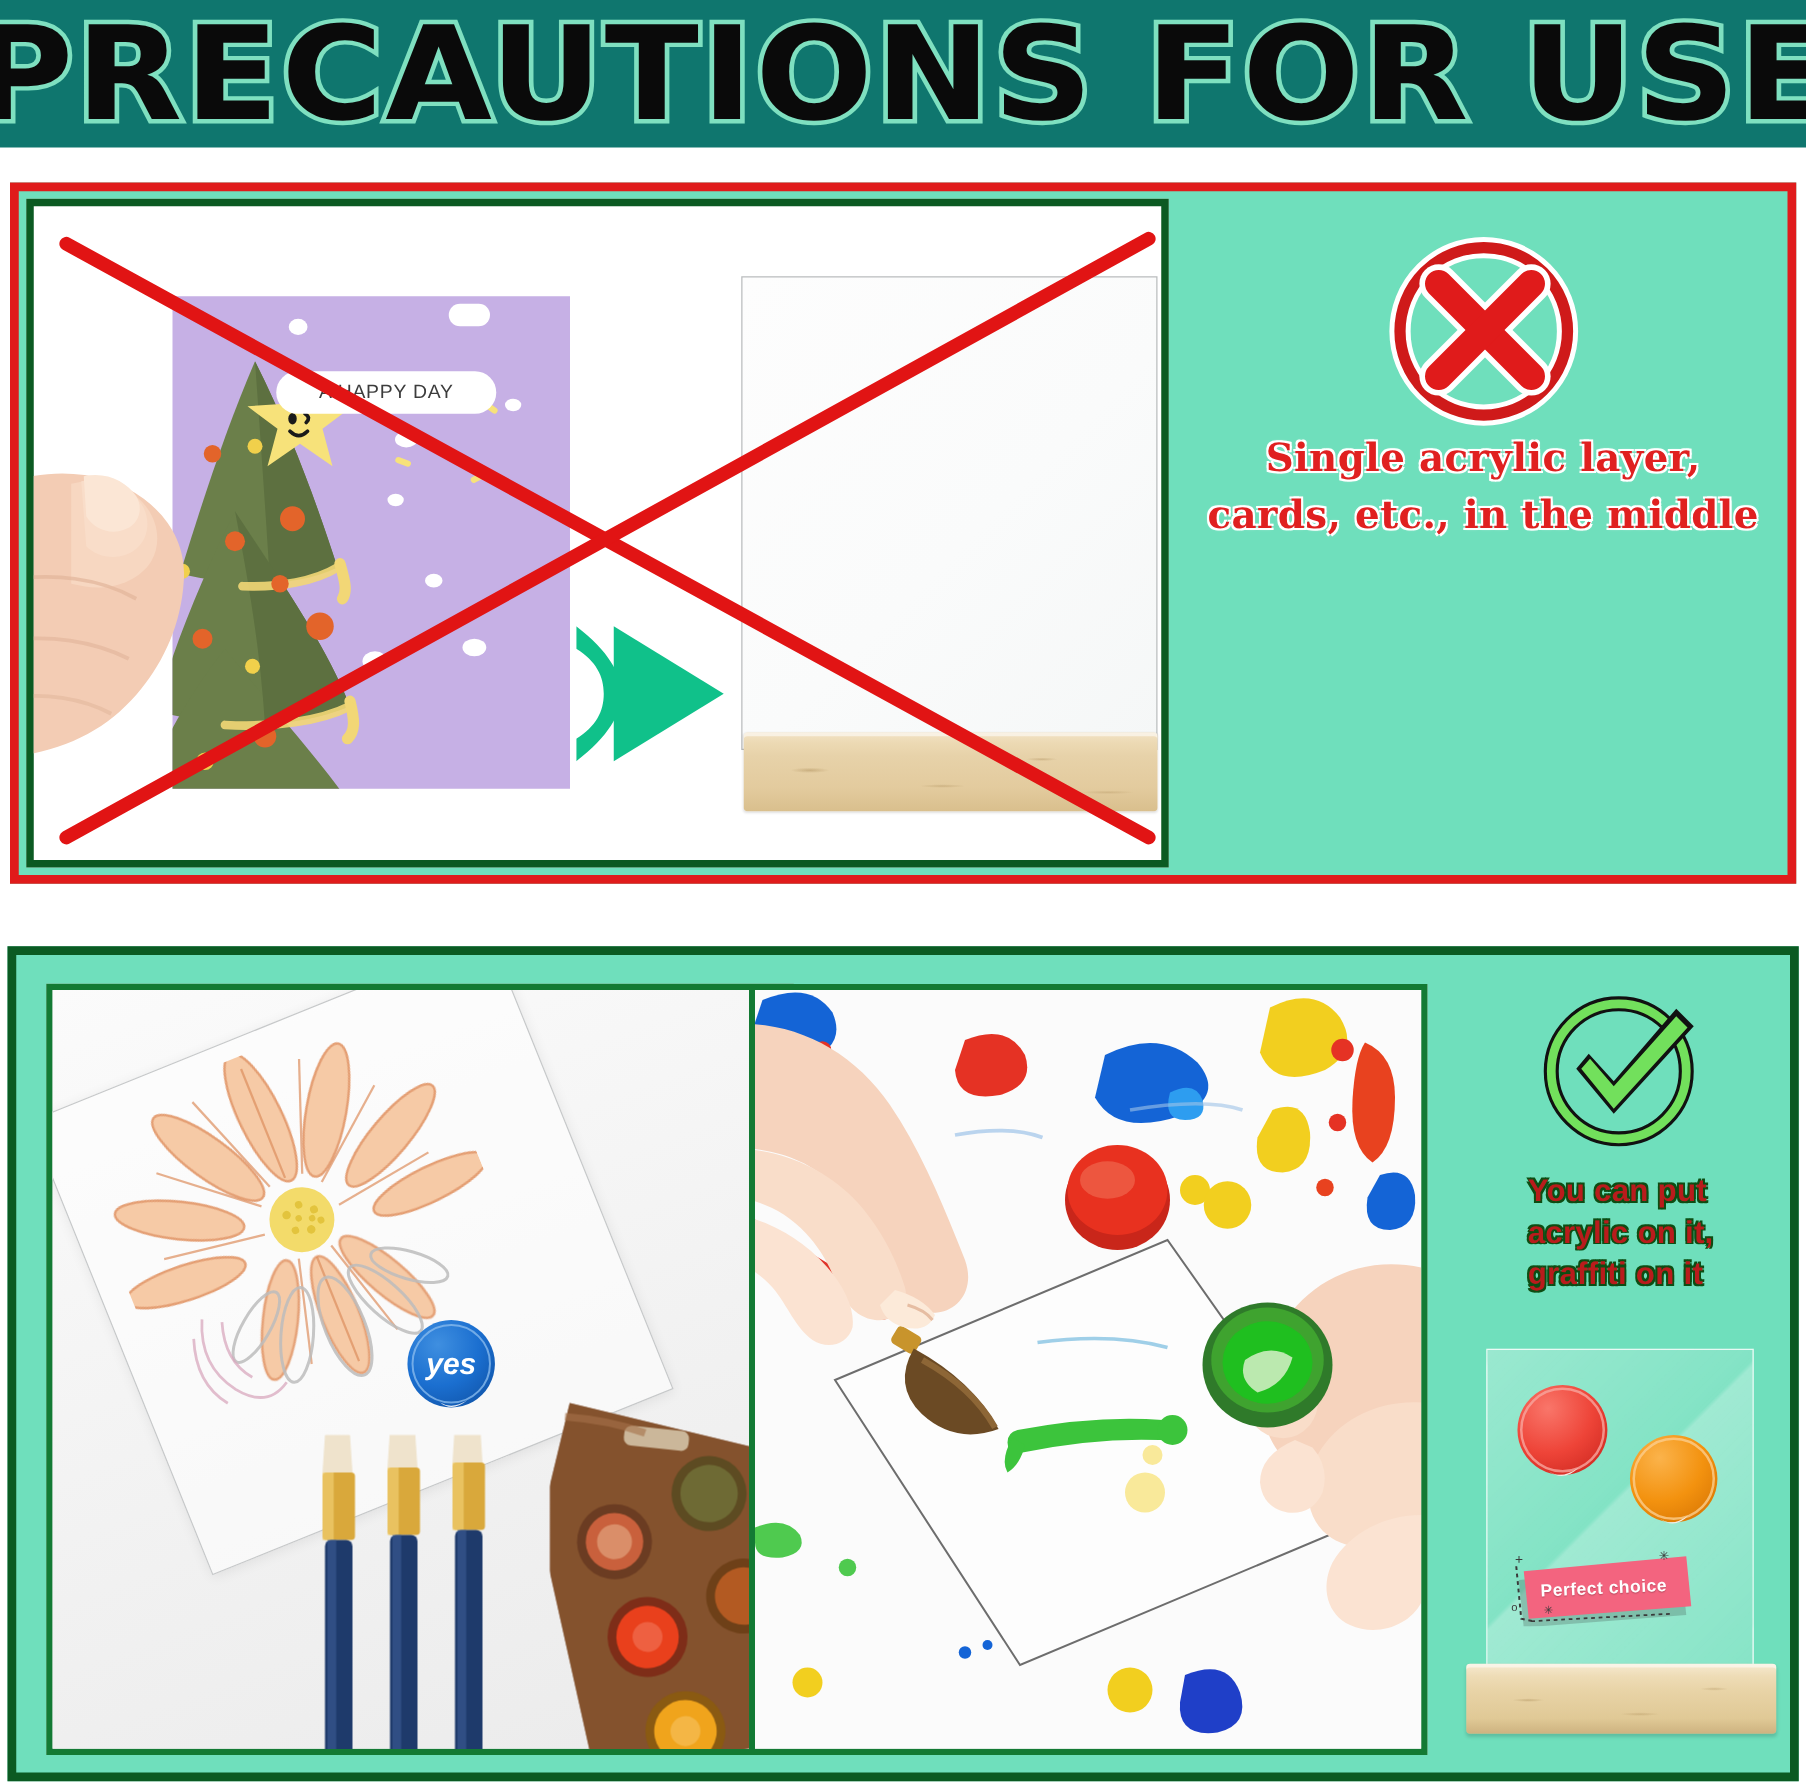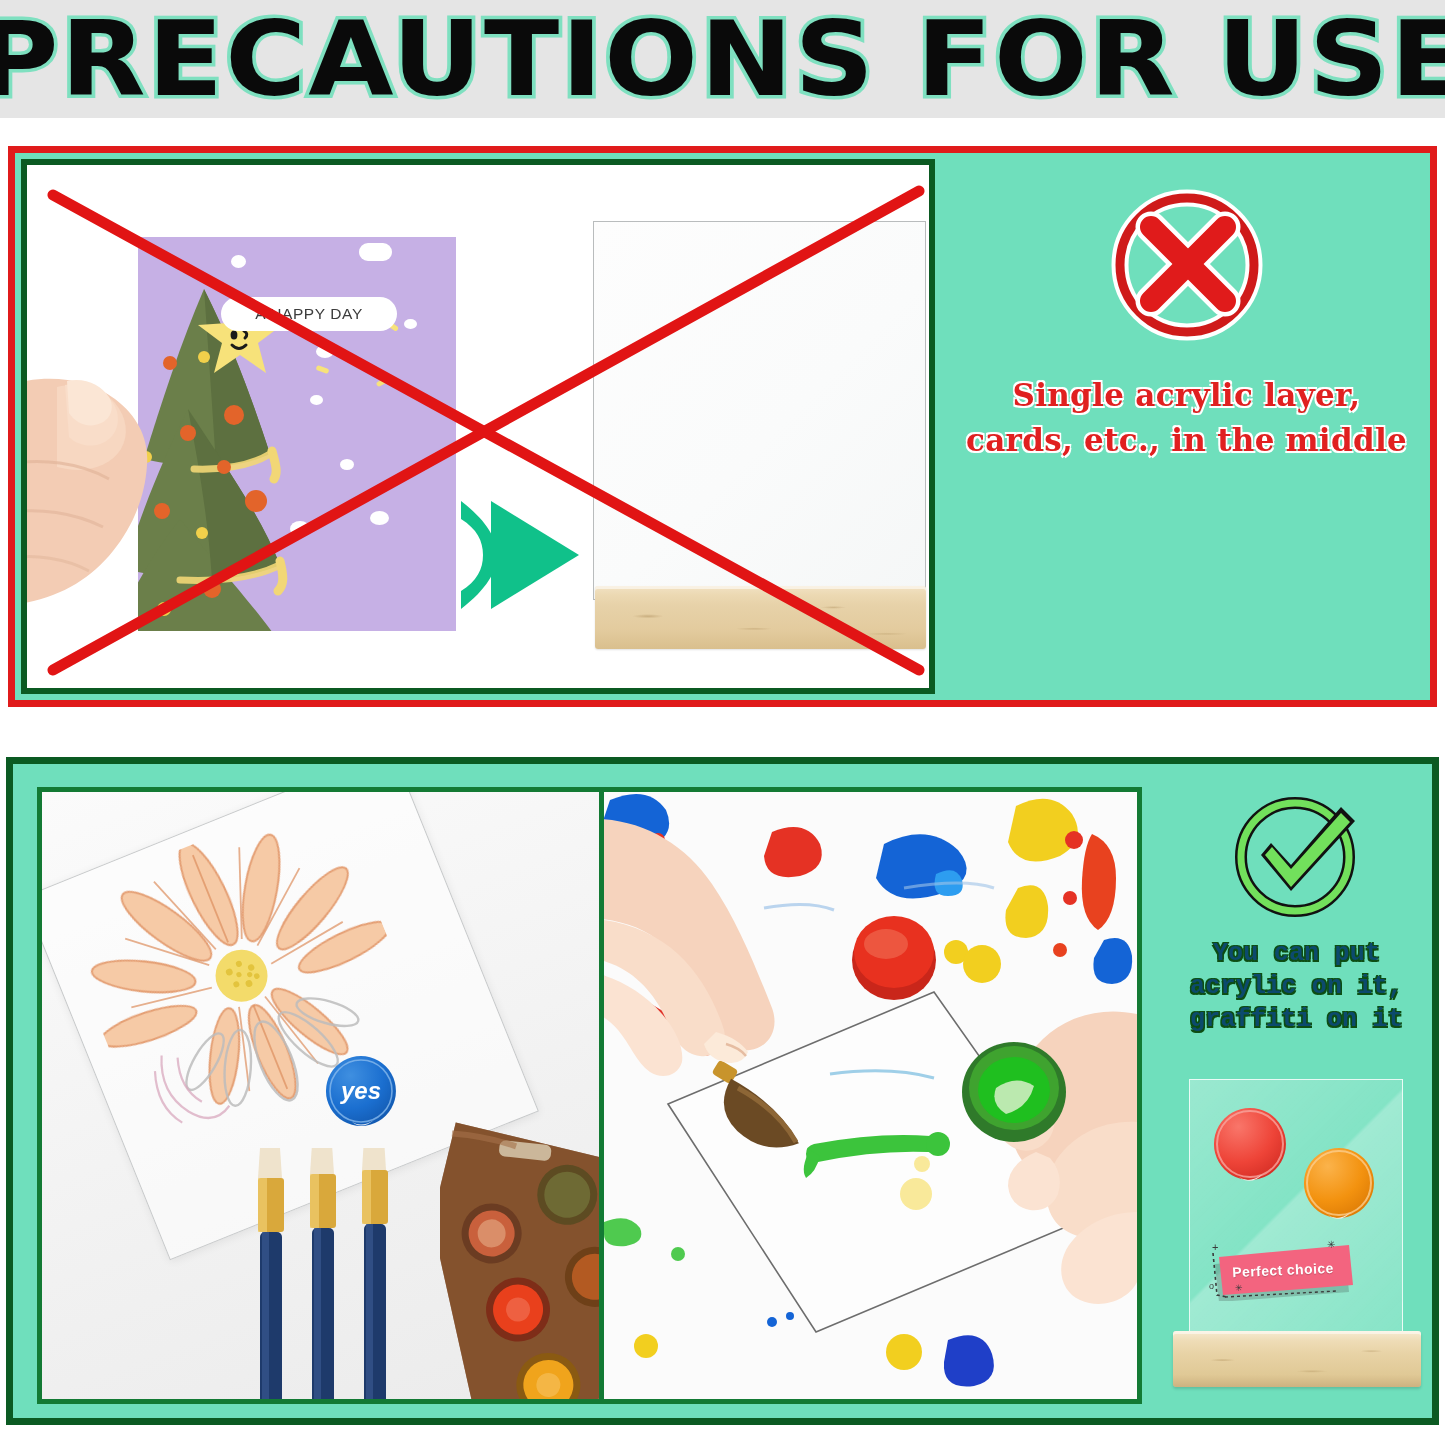--- a/index.html
+++ b/index.html
@@ -8,21 +8,21 @@
     background:#ffffff;
     font-family:"Liberation Sans", sans-serif;
     overflow:hidden;
     position:relative;
   }
 
   
   .title-bar{
     width:1445px; height:118px;
     display:flex; align-items:center; justify-content:center;
-    background:#e5e5e5;
+    background:#0f766e;
   }
   .title-text{
     font-family:"DejaVu Sans", sans-serif;
     font-weight:700;
     font-size:104px;
     line-height:104px;
     letter-spacing:2px;
     color:#0a0a0a;
     transform:scaleX(1.06);
     -webkit-text-stroke:7px #7fe0c0;
@@ -117,21 +117,20 @@
   
   .top-note{
     position:absolute; left:926px; top:6px;
     width:491px; height:535px;
     display:flex; flex-direction:column; align-items:center;
     padding-top:26px;
   }
   .icon-x{ width:160px; height:160px; }
   .icon-x svg{ width:100%; height:100%; display:block; }
   .note-red{
-    margin-top:28px;
     text-align:center;
     font-family:"DejaVu Serif", serif;
     font-weight:700;
     font-size:31px;
     line-height:45px;
     color:#e02020;
     text-shadow:
       -1.6px -1.6px 0 #fff, 1.6px -1.6px 0 #fff,
       -1.6px 1.6px 0 #fff, 1.6px 1.6px 0 #fff,
       0 0 3px #fff;
@@ -182,25 +181,25 @@
 
   
   .bottom-note{
     position:absolute; left:1146px; top:23px;
     width:275px; height:617px;
     display:flex; flex-direction:column; align-items:center;
   }
   .icon-check{ width:152px; height:140px; margin-top:4px; }
   .icon-check svg{ width:100%; height:100%; display:block; }
   .note-green{
-    margin-top:6px; text-align:center;
-    font-family:Liberation Mono, monospace;
+    margin-top:6px; 
+    font-family:Liberation Sans, sans-serif;
     font-weight:700;
     font-size:25px; line-height:33px;
-    color:#0c4a6e;
+    color:#b91c1c;
     text-shadow:
       -1.5px -1.5px 0 #0d4d13, 1.5px -1.5px 0 #0d4d13,
       -1.5px 1.5px 0 #0d4d13, 1.5px 1.5px 0 #0d4d13;
     letter-spacing:.2px;
   }
   .sticker-stand{
     position:absolute; left:14px; top:292px;
     width:248px; height:320px;
   }
   .ss-sheet{

